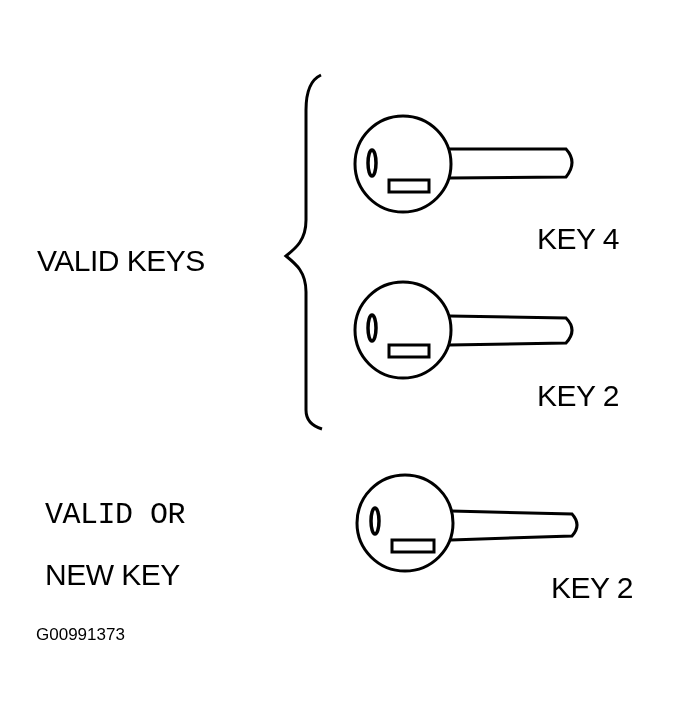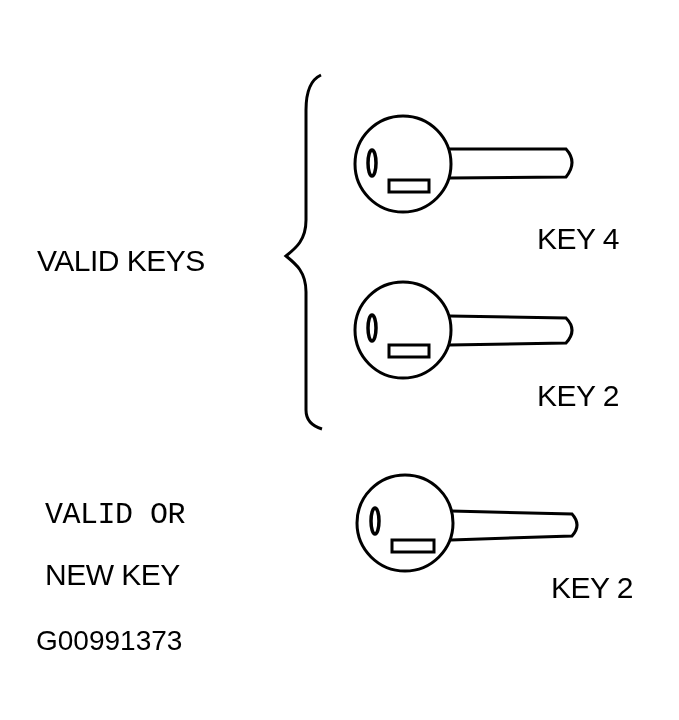--- a/index.html
+++ b/index.html
@@ -1,18 +1,18 @@
 <!DOCTYPE html>
 <html><head>
 <meta charset="utf-8">
 <style>
   html,body{margin:0;padding:0;background:#fff;}
   body{width:679px;height:720px;position:relative;overflow:hidden;font-family:"Liberation Sans",sans-serif;color:#000;}
   .lbl{position:absolute;font-size:30px;line-height:34px;white-space:nowrap;letter-spacing:-0.5px;}
-  .fig{position:absolute;font-size:28px;white-space:nowrap;}
+  .fig{position:absolute;font-size:17px;white-space:nowrap;}
   svg{position:absolute;left:0;top:0;}
 </style>
 </head>
 <body>
 
 <svg width="679" height="720" viewBox="0 0 679 720">
 
   <path d="M321,75 C310,80 306,92 306,110 L306,220 C306,240 296,248 286,256 C296,264 306,272 306,292 L306,410 C306,420 312,426 322,429" fill="none" stroke="#000" stroke-width="3"></path>
 
   <g fill="none" stroke="#000" stroke-width="3">

